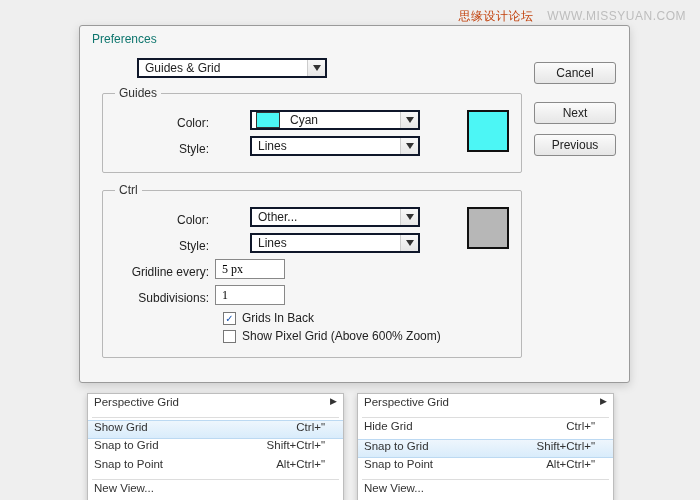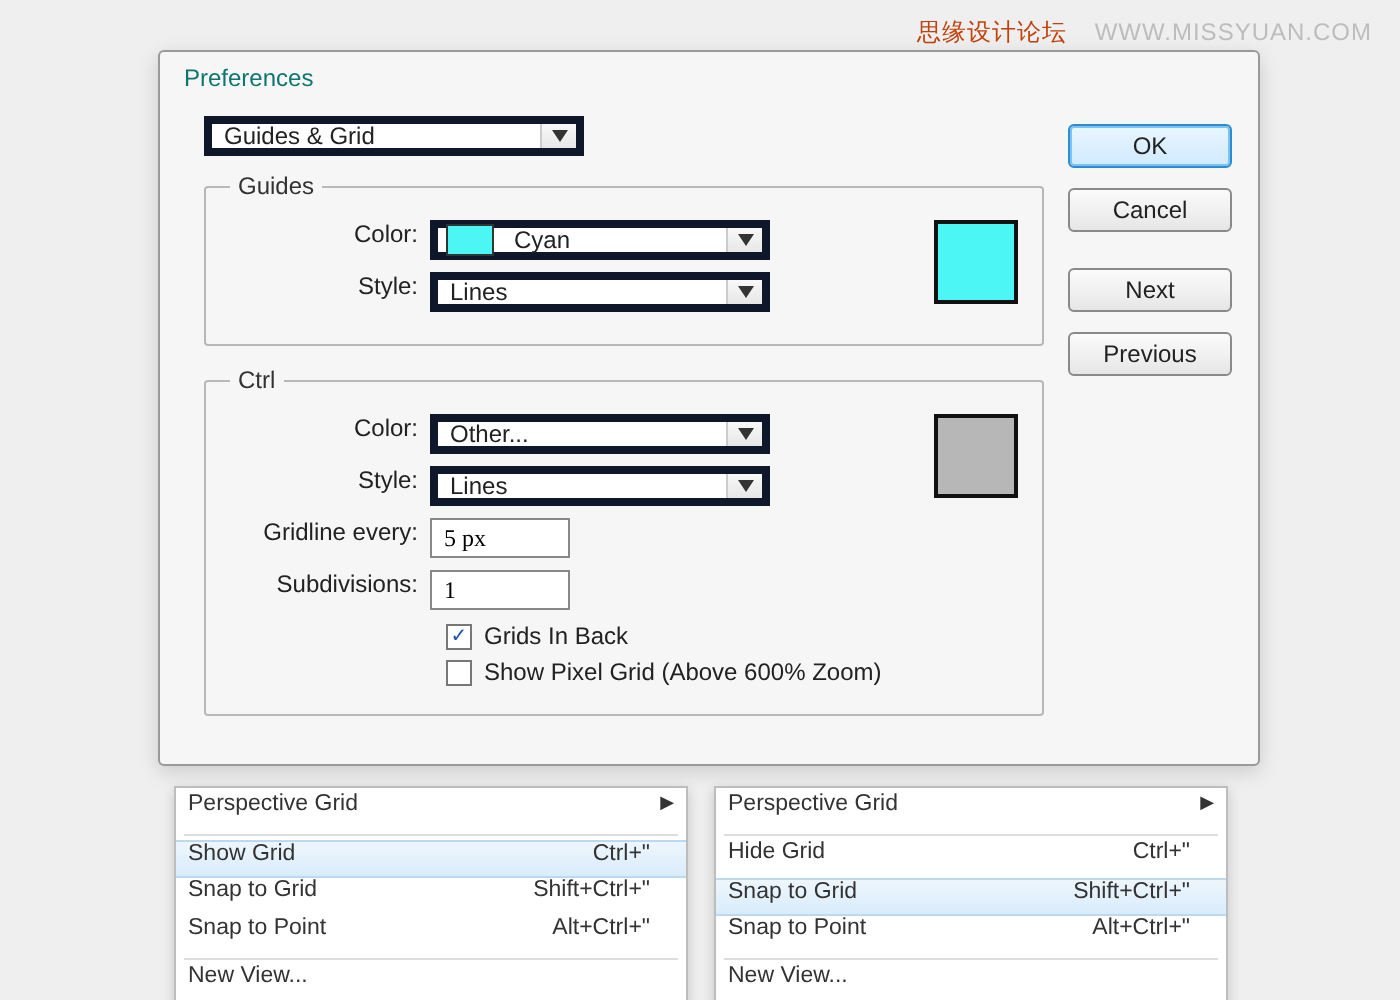--- a/index.html
+++ b/index.html
@@ -41,23 +41,24 @@
   }
   .left-col { flex: 1; }
   .right-col { width: 95px; padding-left: 12px; }
   .section-select {
     margin: 6px 0 8px 10px;
   }
   .combo {
     display: inline-flex;
     align-items: center;
     background: #fff;
-    border: 4px solid #0f172a;
+    border: 2px solid #0f172a;
     height: 20px;
     position: relative;
+    margin-left: 35px;
   }
   .combo .txt { padding: 0 6px; flex:1; }
   .combo .arrow {
     width: 18px; height: 100%;
     display:flex; align-items:center; justify-content:center;
     border-left: 1px solid #ccc;
     background: linear-gradient(#f8f8f8,#e7e7e7);
   }
   .combo .arrow svg { width:8px; height:6px; }
   fieldset {
@@ -68,21 +69,21 @@
     position: relative;
   }
   legend {
     padding: 0 4px;
     font-size: 12px;
     color: #333;
     background: transparent;
   }
   .row {
     display: flex;
-    align-items: flex-start;
+    align-items: flex-end;
     margin-bottom: 6px;
   }
   .row .lbl {
     width: 100px;
     text-align: right;
     padding-right: 6px;
   }
   .swatch {
     width: 42px; height: 42px;
     border: 2px solid #111;
@@ -254,21 +255,20 @@
         </div>
         <div class="chk">
           <span class="box"></span>
           <span>Show Pixel Grid (Above 600% Zoom)</span>
         </div>
       </fieldset>
     </div>
 
     <div class="right-col">
       <div style="height:10px"></div>
-      <div class="btn primary">OK</div>
       <div class="btn">Cancel</div>
       <div style="height:8px"></div>
       <div class="btn">Next</div>
       <div class="btn">Previous</div>
     </div>
   </div>
 </div>
 
 <div class="menu left">
   <div class="mi">

